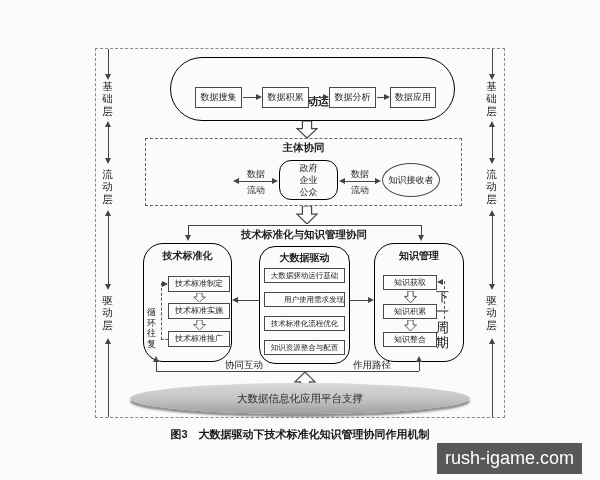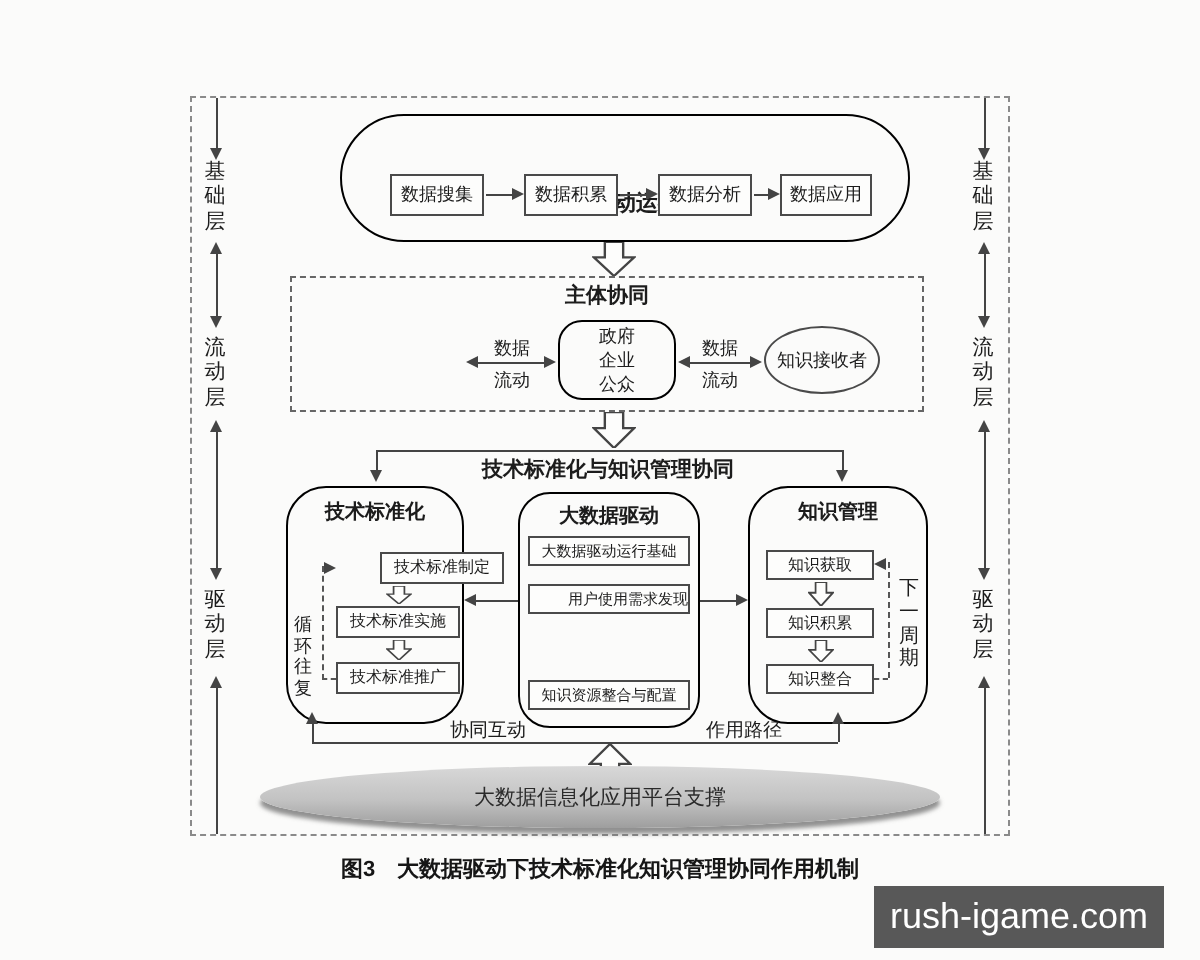--- a/index.html
+++ b/index.html
@@ -128,21 +128,21 @@
 
   <div class="hline" style="left:188px; top:225px; width:233px;"></div>
   <div class="vline" style="left:188px; top:225px; height:10px;"></div>
   <div class="tri tri-down" style="left:184.5px; top:235px;"></div>
   <div class="vline" style="left:421px; top:225px; height:10px;"></div>
   <div class="tri tri-down" style="left:417.5px; top:235px;"></div>
   <div class="lbl b" style="left:95px; top:228px; width:418px; font-size:10.5px;">技术标准化与知识管理协同</div>
 
   <div class="roundbox" style="left:143px; top:243px; width:89px; height:119px; border-radius:20px;"></div>
   <div class="lbl b" style="left:143px; top:249px; width:89px; font-size:10px;">技术标准化</div>
-  <div class="smallbox" style="left:168px; top:276px; width:62px; height:16px; font-size:8px; line-height:14px;margin-left:22px;">技术标准制定</div>
+  <div class="smallbox" style="left:168px; top:276px; width:62px; height:16px; font-size:8px; line-height:14px;">技术标准制定</div>
   <div class="blockarrow" style="left:193px; top:293px; width:13px; height:9px;">
     <svg viewBox="0 0 24 20" preserveAspectRatio="none">
         <path d="M7 0 H17 V9 H23 L12 20 L1 9 H7 Z" fill="#fdfdfc" stroke="#444" stroke-width="1.6"></path>
       </svg>
   </div>
   <div class="smallbox" style="left:168px; top:303px; width:62px; height:16px; font-size:8px; line-height:14px;">技术标准实施</div>
   <div class="blockarrow" style="left:193px; top:320px; width:13px; height:10px;">
     <svg viewBox="0 0 24 20" preserveAspectRatio="none">
         <path d="M7 0 H17 V9 H23 L12 20 L1 9 H7 Z" fill="#fdfdfc" stroke="#444" stroke-width="1.6"></path>
       </svg>
@@ -150,20 +150,21 @@
   <div class="smallbox" style="left:168px; top:331px; width:62px; height:16px; font-size:8px; line-height:14px;">技术标准推广</div>
   <div class="vtext" style="left:145px; top:287px; font-size:9px;margin-top:20px;">循环往复</div>
   <div class="vdash" style="left:161px; top:283px; height:57px;"></div>
   <div class="tri tri-right" style="left:162px; top:280.5px;"></div>
   <div class="hdash" style="left:161px; top:339px; width:7px;"></div>
 
   <div class="roundbox" style="left:259px; top:246px; width:91px; height:118px; border-radius:16px;"></div>
   <div class="lbl b" style="left:259px; top:251px; width:91px; font-size:10px;">大数据驱动</div>
   <div class="smallbox" style="left:264px; top:268px; width:81px; height:15px; font-size:7.5px; line-height:13px;">大数据驱动运行基础</div>
   <div class="smallbox" style="left:264px; top:292px; width:81px; height:15px; font-size:7.5px; line-height:13px;text-align:right;">用户使用需求发现</div>
+  <div class="smallbox" style="left:264px; top:316px; width:81px; height:15px; font-size:7.5px; line-height:13px;">技术标准化流程优化</div>
   <div class="smallbox" style="left:264px; top:340px; width:81px; height:15px; font-size:7.5px; line-height:13px;">知识资源整合与配置</div>
 
   <div class="hline" style="left:238px; top:300px; width:21px;"></div>
   <div class="tri tri-left" style="left:232px; top:296.5px;"></div>
   <div class="hline" style="left:350px; top:300px; width:18px;"></div>
   <div class="tri tri-right" style="left:368px; top:296.5px;"></div>
 
   <div class="roundbox" style="left:374px; top:243px; width:90px; height:119px; border-radius:20px;"></div>
   <div class="lbl b" style="left:374px; top:249px; width:90px; font-size:10px;">知识管理</div>
   <div class="smallbox" style="left:383px; top:275px; width:54px; height:15px; font-size:8px; line-height:13px;">知识获取</div>
@@ -172,21 +173,21 @@
         <path d="M7 0 H17 V9 H23 L12 20 L1 9 H7 Z" fill="#fdfdfc" stroke="#444" stroke-width="1.6"></path>
       </svg>
   </div>
   <div class="smallbox" style="left:383px; top:304px; width:54px; height:15px; font-size:8px; line-height:13px;">知识积累</div>
   <div class="blockarrow" style="left:404px; top:320px; width:13px; height:11px;">
     <svg viewBox="0 0 24 20" preserveAspectRatio="none">
         <path d="M7 0 H17 V9 H23 L12 20 L1 9 H7 Z" fill="#fdfdfc" stroke="#444" stroke-width="1.6"></path>
       </svg>
   </div>
   <div class="smallbox" style="left:383px; top:332px; width:54px; height:15px; font-size:8px; line-height:13px;">知识整合</div>
-  <div class="vtext" style="left:448px; top:289px; font-size:10px;">下一周期</div>
+  <div class="vtext" style="left:436px; top:289px; font-size:13px;">下一周期</div>
   <div class="vdash" style="left:444px; top:281px; height:58px;"></div>
   <div class="tri tri-left" style="left:437px; top:278.5px;"></div>
   <div class="hdash" style="left:437px; top:339px; width:7px;"></div>
 
   <div class="hline" style="left:156px; top:371px; width:263px;"></div>
   <div class="vline" style="left:156px; top:361px; height:10px;"></div>
   <div class="tri tri-up" style="left:152.5px; top:356px;"></div>
   <div class="vline" style="left:419px; top:361px; height:10px;"></div>
   <div class="tri tri-up" style="left:415.5px; top:356px;"></div>
   <div class="lbl" style="left:214px; top:359px; width:60px; font-size:9.5px;">协同互动</div>

